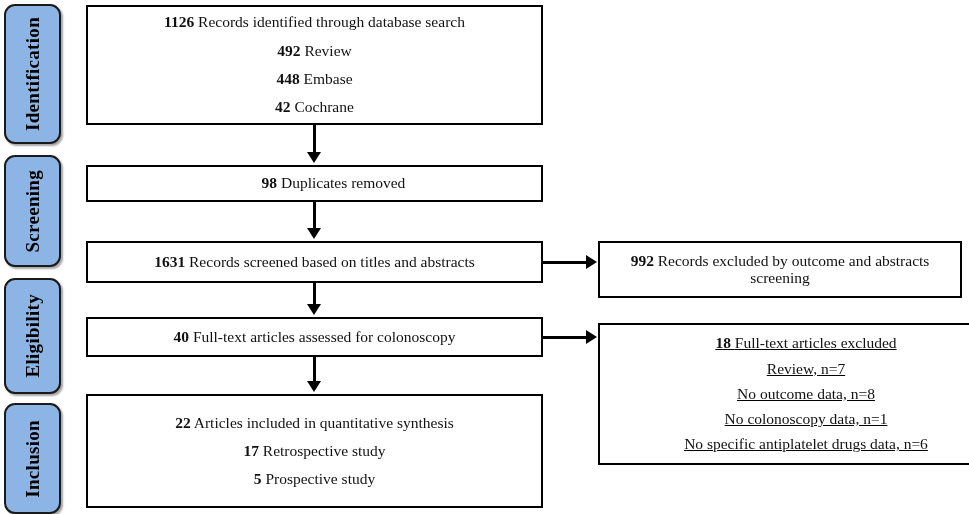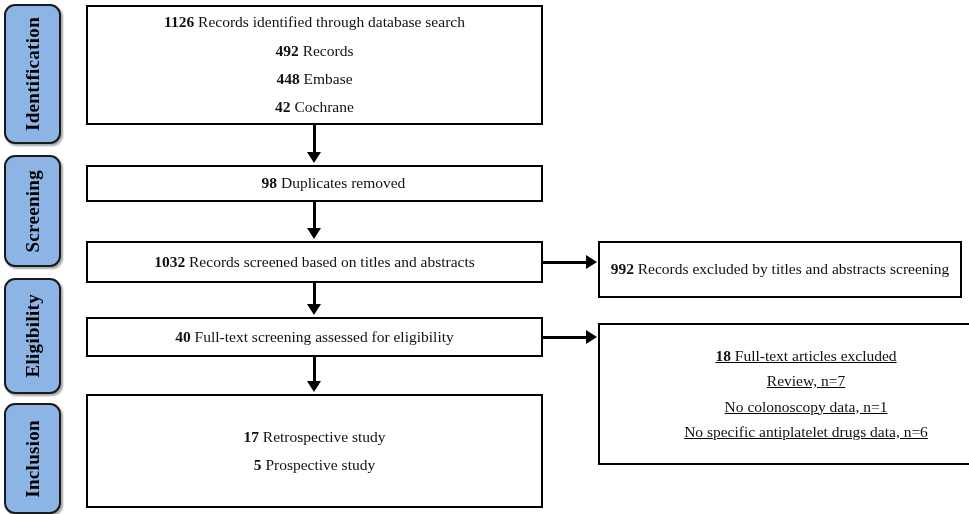--- a/index.html
+++ b/index.html
@@ -119,21 +119,21 @@
     <span class="stage-label">Inclusion</span>
   </div>
 
   <div class="flow-box sp-wide" style="left:86px; top:5px; width:457px; height:120px;">
     <div class="flow-line">
       <b>1126</b>
       <span>Records identified through database search</span>
     </div>
     <div class="flow-line">
       <b>492</b>
-      <span>Records</span>
+      <span>Review</span>
     </div>
     <div class="flow-line">
       <b>448</b>
       <span>Embase</span>
     </div>
     <div class="flow-line">
       <b>42</b>
       <span>Cochrane</span>
     </div>
   </div>
@@ -146,69 +146,76 @@
       <b>98</b>
       <span>Duplicates removed</span>
     </div>
   </div>
 
   <div class="conn-v" style="left:313px; top:202px; height:28px;"></div>
   <div class="arrow-down" style="left:307px; top:228px;"></div>
 
   <div class="flow-box sp-tight" style="left:86px; top:241px; width:457px; height:42px;">
     <div class="flow-line">
-      <b>1032</b>
+      <b>1631</b>
       <span>Records screened based on titles and abstracts</span>
     </div>
   </div>
 
   <div class="conn-h" style="left:543px; top:261px; width:45px;"></div>
   <div class="arrow-right" style="left:586px; top:255px;"></div>
 
   <div class="flow-box wrap sp-tight" style="left:598px; top:241px; width:364px; height:57px;">
     <div class="flow-line">
       <b>992</b>
-      <span>Records excluded by titles and abstracts screening</span>
+      <span>Records excluded by outcome and abstracts screening</span>
     </div>
   </div>
 
   <div class="conn-v" style="left:313px; top:283px; height:23px;"></div>
   <div class="arrow-down" style="left:307px; top:304px;"></div>
 
   <div class="flow-box sp-tight" style="left:86px; top:317px; width:457px; height:40px;">
     <div class="flow-line">
       <b>40</b>
-      <span>Full-text screening assessed for eligibility</span>
+      <span>Full-text articles assessed for colonoscopy</span>
     </div>
   </div>
 
   <div class="conn-h" style="left:543px; top:336px; width:45px;"></div>
   <div class="arrow-right" style="left:586px; top:330px;"></div>
 
   <div class="flow-box sp-mid" style="left:598px; top:323px; width:416px; height:142px;text-decoration:underline;">
     <div class="flow-line">
       <b>18</b>
       <span>Full-text articles excluded</span>
     </div>
     <div class="flow-line">
       <span>Review, n=7</span>
     </div>
     <div class="flow-line">
+      <span>No outcome data, n=8</span>
+    </div>
+    <div class="flow-line">
       <span>No colonoscopy data, n=1</span>
     </div>
     <div class="flow-line">
       <span>No specific antiplatelet drugs data, n=6</span>
     </div>
   </div>
 
   <div class="conn-v" style="left:313px; top:357px; height:25px;"></div>
   <div class="arrow-down" style="left:307px; top:381px;"></div>
 
   <div class="flow-box sp-wide" style="left:86px; top:394px; width:457px; height:114px;">
     <div class="flow-line">
+      <b>22</b>
+      <span>Articles included in quantitative synthesis</span>
+    </div>
+    <div class="flow-line">
       <b>17</b>
       <span>Retrospective study</span>
     </div>
     <div class="flow-line">
       <b>5</b>
       <span>Prospective study</span>
     </div>
   </div>
 
 </div>

